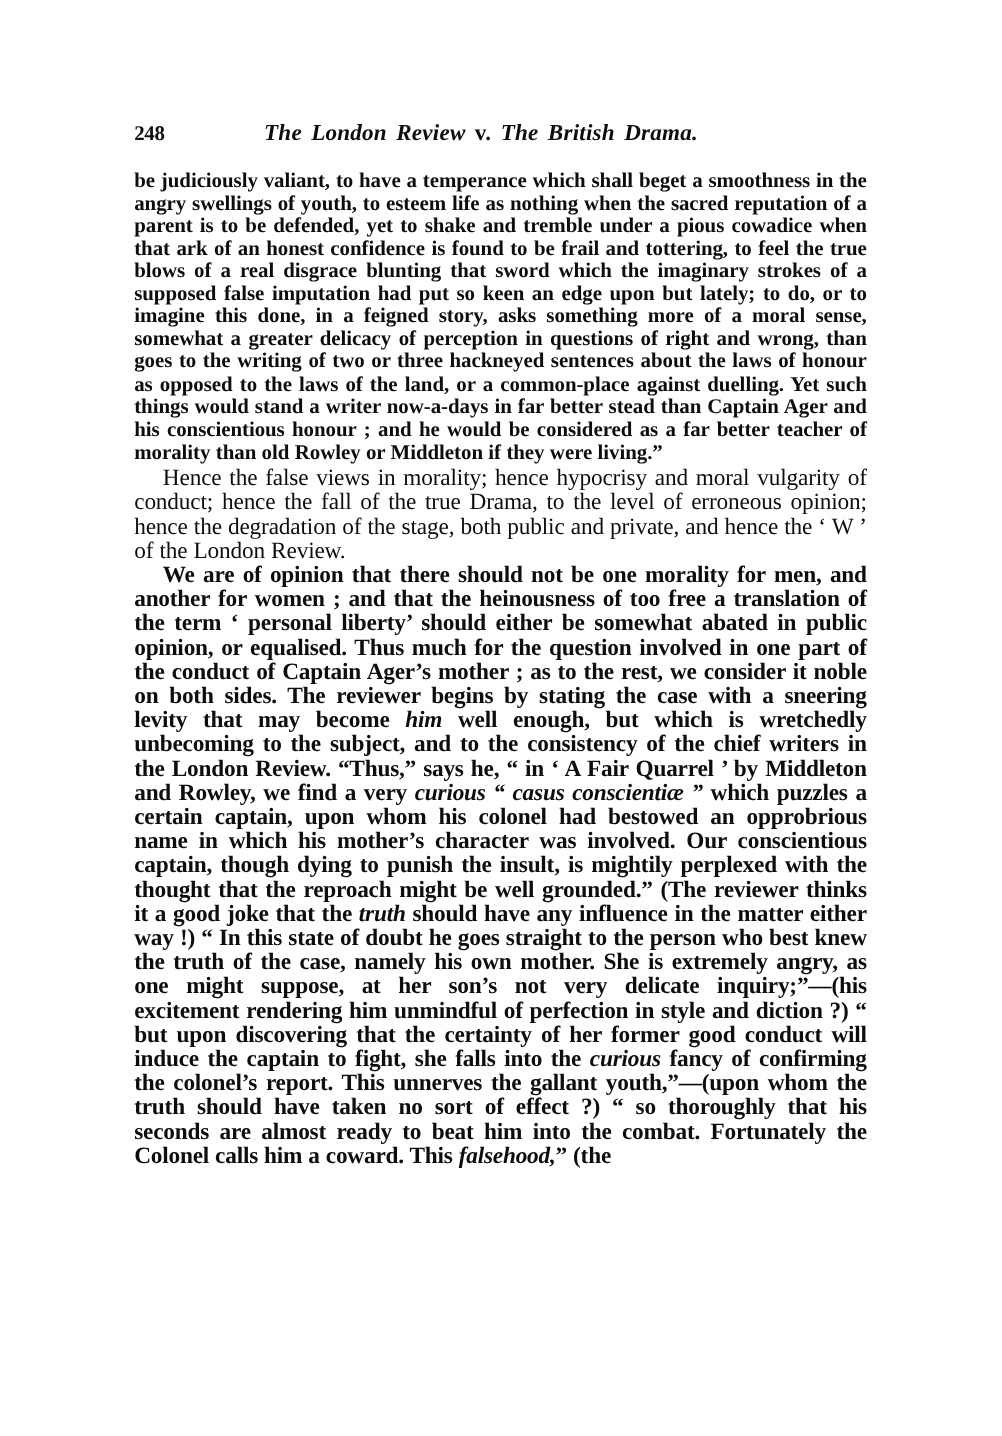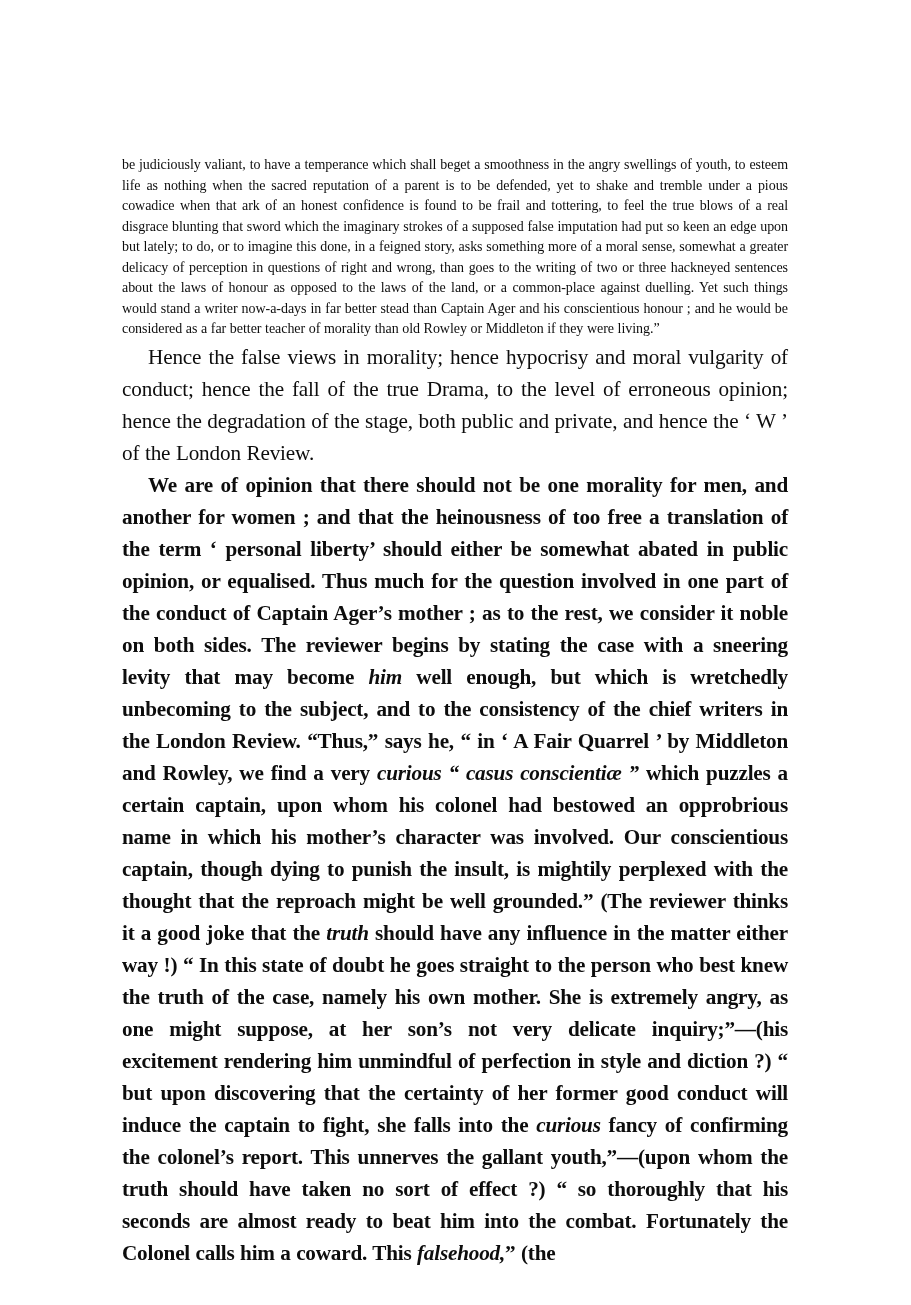--- a/index.html
+++ b/index.html
@@ -59,48 +59,52 @@
   p {
     margin: 0;
     text-align: justify;
     text-justify: inter-word;
     hyphens: none;
   }
   p i, p em { font-style: italic; font-family: Liberation Serif, serif; }
 
   
   .extract {
-    font-size: 14px;
+    font-size: 19px;
     line-height: 20.55px;
     letter-spacing: -0.05px;
     word-spacing: 0.2px;
-    font-weight: 400;
+    font-weight: 700;
     text-indent: 0;
     margin-bottom: 0;
   }
 
   
   .body-par {
     font-size: 21.2px;
-    line-height: 32px;
+    line-height: 22px;
     letter-spacing: -0.15px;
     word-spacing: 0.4px;
     text-indent: 26px;
   }
 
   
   .body-par.inked { font-weight: 600; letter-spacing: -0.2px; }
 
   .gap-after-extract { height: 1px; }
 </style>
 </head>
 <body>
 
 <div class="page">
 
+  <div class="runhead">
+    <span class="folio">248</span>
+    <span class="runhead-title"><span>The London  Review</span> <span class="rom">v.</span> <span>The  British  Drama.</span></span>
+  </div>
 
   <div class="textblock">
 
     <p class="extract">be judiciously valiant, to have a temperance which shall beget a smoothness in the angry swellings of youth, to esteem life as nothing when the sacred reputation of a parent is to be defended, yet to shake and tremble under a pious cowadice when that ark of an honest confidence is found to be frail and tottering, to feel the true blows of a real disgrace blunting that sword which the imaginary strokes of a supposed false imputation had put so keen an edge upon but lately; to do, or to imagine this done, in a feigned story, asks something more of a moral sense, somewhat a greater delicacy of perception in questions of right and wrong, than goes to the writing of two or three hackneyed sentences about the laws of honour as opposed to the laws of the land, or a common-place against duelling.   Yet such things would stand a writer now-a-days in far better stead than Captain Ager and his conscientious honour ; and he would be considered as a far better teacher of morality than old Rowley or Middleton if they were living.”</p>
 
     <div class="gap-after-extract"></div>
 
     <p class="body-par">Hence the false views in morality; hence hypocrisy and moral vulgarity of conduct; hence the fall of the true Drama, to the level of erroneous opinion; hence the degradation of the stage, both public and private, and hence the ‘ W ’ of the London Review.</p>
 
     <p class="body-par inked"><span>We are of opinion that there should not be one morality for men, and another for women ; and that the heinousness of too free a translation of the term ‘ personal liberty’ should either be somewhat abated in public opinion, or equalised.   Thus much for the question involved in one part of the conduct of Captain Ager’s mother ; as to the rest, we consider it noble on both sides.   The reviewer begins by stating the case with a sneering levity that may become </span><i>him</i><span> well enough, but which is wretchedly unbecoming to the subject, and to the consistency of the chief writers in the London Review.   “Thus,” says he, “ in ‘ A Fair Quarrel ’ by Middleton and Rowley, we find a very </span><i>curious “ casus conscientiæ ”</i><span> which puzzles a certain captain, upon whom his colonel had bestowed an opprobrious name in which his mother’s character was involved.   Our conscientious captain, though dying to punish the insult, is mightily perplexed with the thought that the reproach might be well grounded.”   (The reviewer thinks it a good joke that the </span><i>truth</i><span> should have any influence in the matter either way !) “ In this state of doubt he goes straight to the person who best knew the truth of the case, namely his own mother. She is extremely angry, as one might suppose, at her son’s not very delicate inquiry;”—(his excitement rendering him unmindful of perfection in style and diction ?) “ but upon discovering that the certainty of her former good conduct will induce the captain to fight, she falls into the </span><i>curious</i><span> fancy of confirming the colonel’s report.   This unnerves the gallant youth,”—(upon whom the truth should have taken no sort of effect ?) “ so thoroughly that his seconds are almost ready to beat him into the combat. Fortunately the Colonel calls him a coward.   This </span><i>falsehood,</i><span>” (the</span></p>

